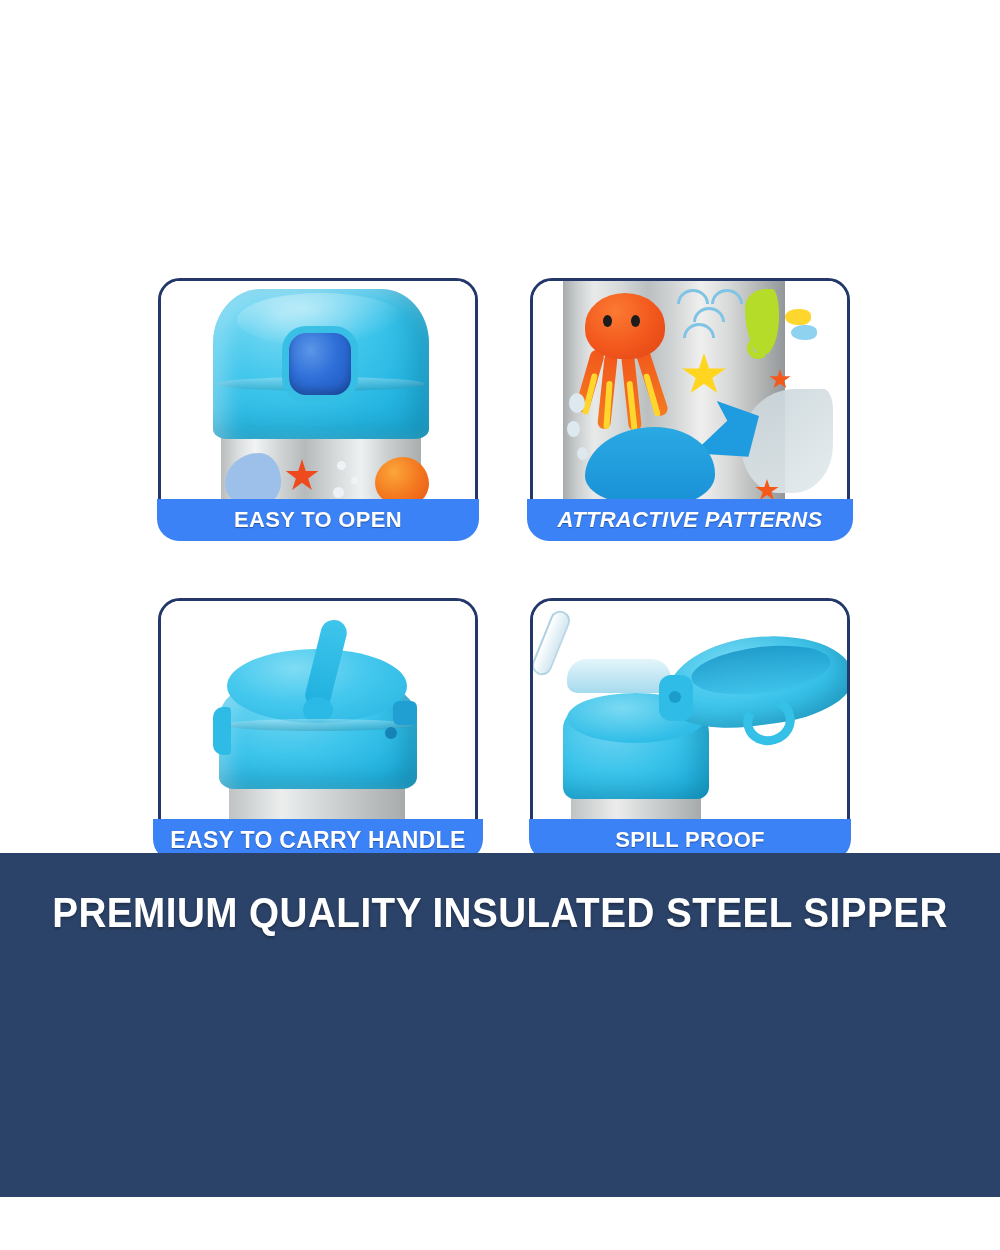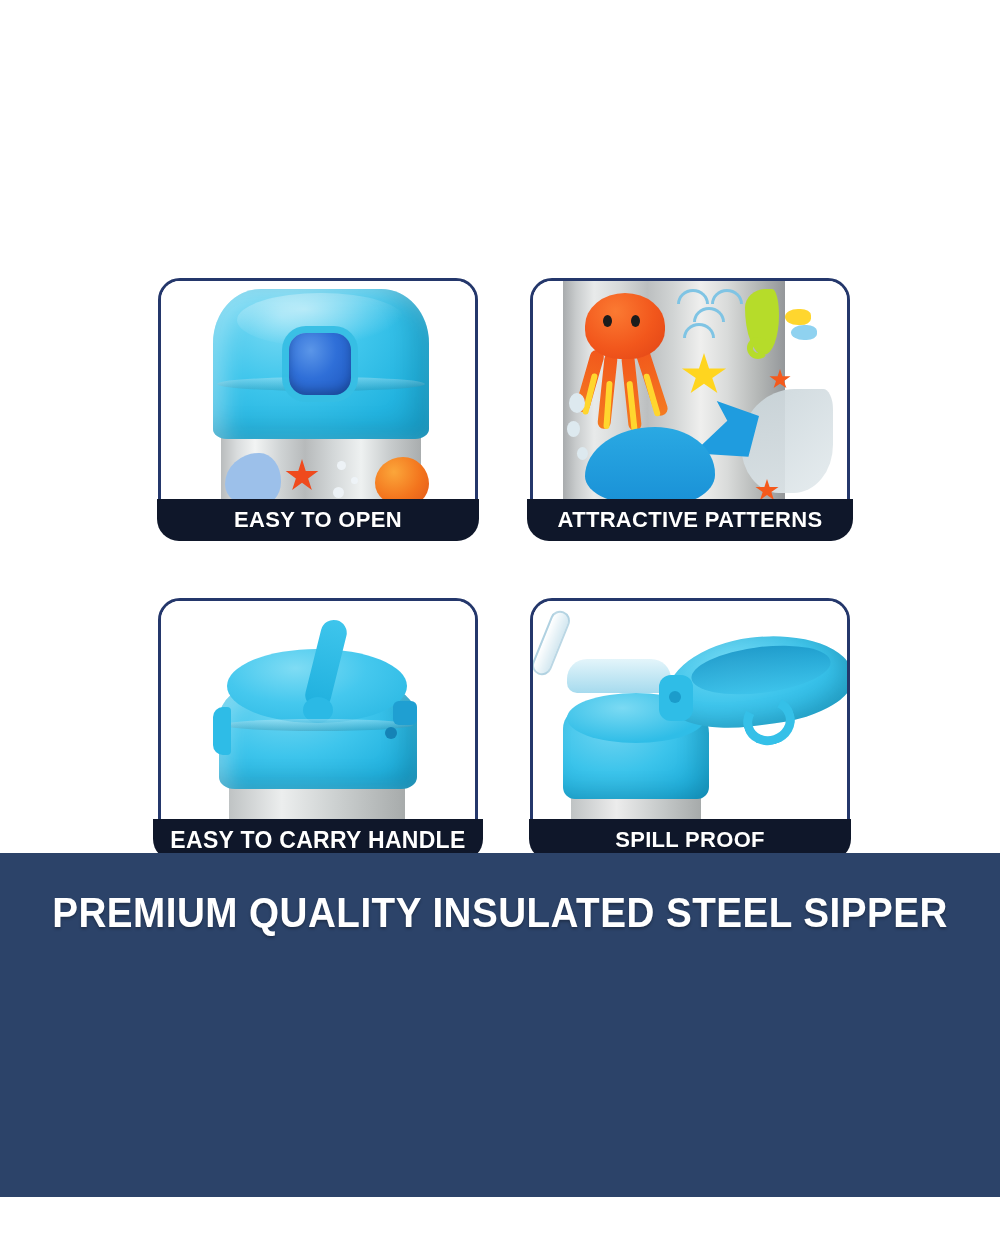--- a/index.html
+++ b/index.html
@@ -42,34 +42,34 @@
     overflow:hidden;
     background:#ffffff;
   }
 
   .card-label {
     position:absolute;
     left:-4px;
     bottom:-4px;
     width:calc(100% + 8px);
     height:42px;
-    background:#0f172a;
+    background:#3b82f6;
     border-radius:0 0 22px 22px;
     display:flex;
     align-items:center;
     justify-content:center;
     color:#ffffff;
     font-size:22px;
     font-weight:bold;
     letter-spacing:0.3px;
     white-space:nowrap;
     text-shadow:0 1px 1px rgba(0,0,0,.35);
   }
   #card-carry-handle .card-label { left:-8px; width:calc(100% + 16px); font-size:23px; }
-  #card-attractive  .card-label { left:-6px; width:calc(100% + 12px); }
+  #card-attractive  .card-label { left:-6px; width:calc(100% + 12px);font-style:italic; }
 
   
   #bottom-banner {
     position:absolute;
     left:0; top:853px;
     width:1000px; height:344px;
     background:#2c4369;
   }
   #banner-shadow-strip {
     position:absolute;

